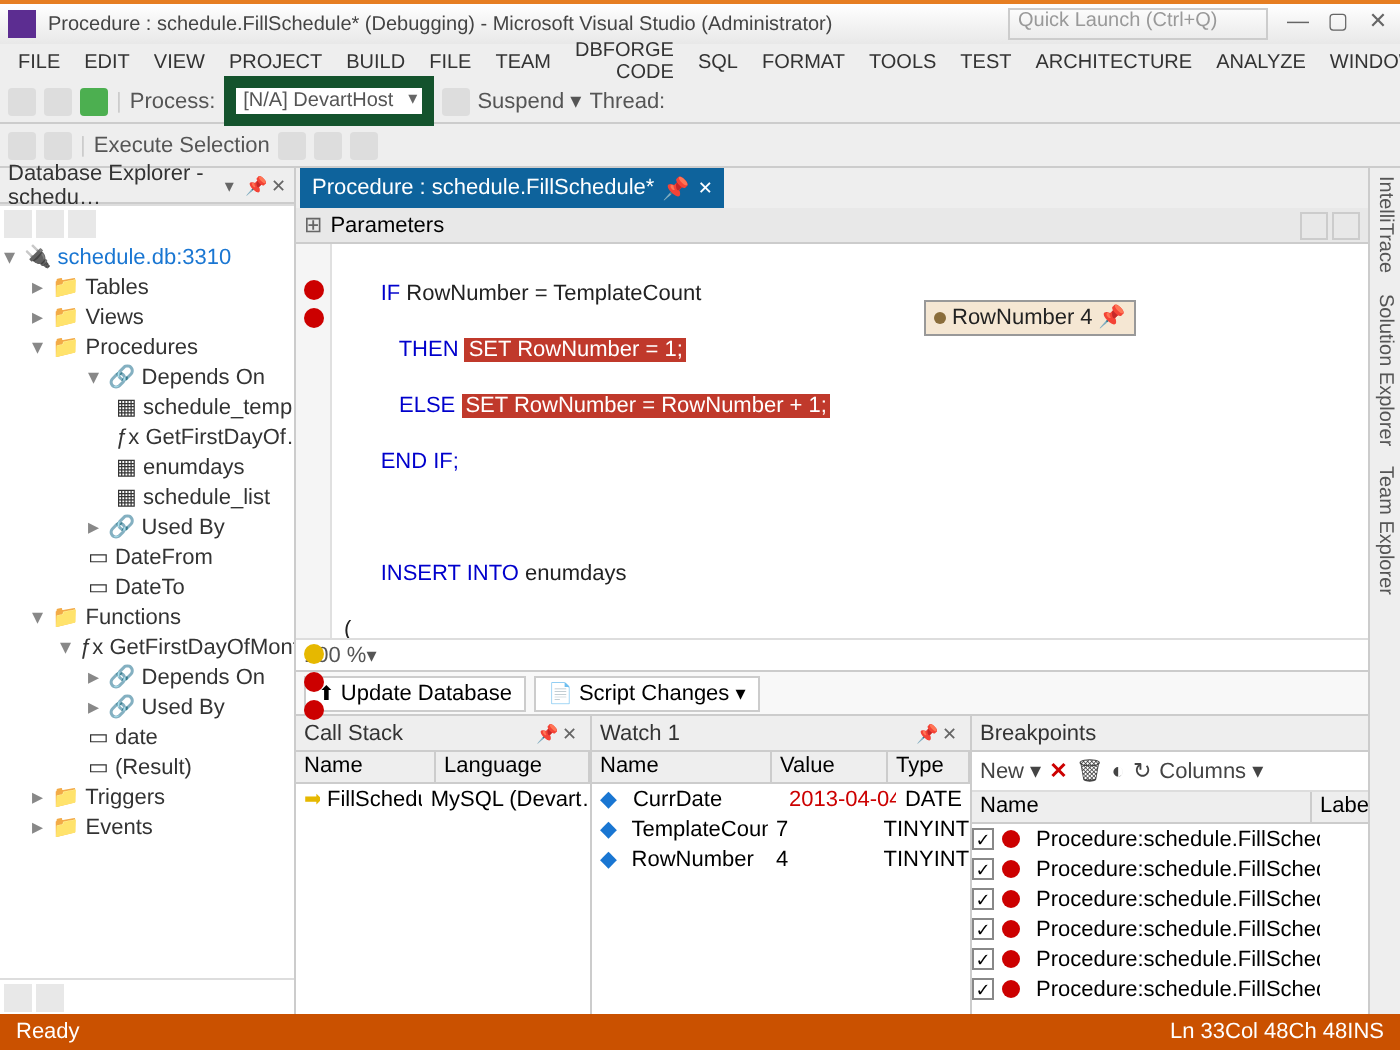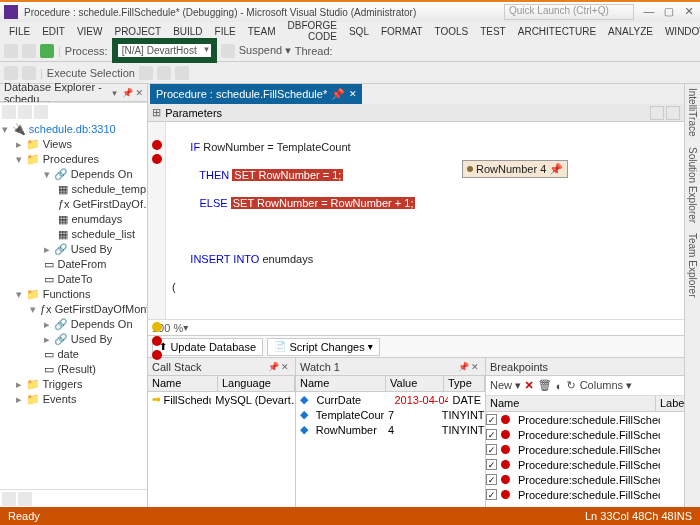--- a/index.html
+++ b/index.html
@@ -36,21 +36,21 @@
 .params { height: 18px; background: #e8e8e8; border-bottom: 1px solid #ccc; display: flex; align-items: center; padding: 0 4px; font-size: 10px; }
 .params .exp { color: #666; margin-right: 4px; }
 .params .sp { flex: 1; }
 .params .ico { width: 14px; height: 14px; border: 1px solid #ccc; margin-left: 2px; }
 .editor-wrap { flex: 1; display: flex; min-height: 0; }
 .gutter { width: 18px; background: #f5f5f5; border-right: 1px solid #e0e0e0; position: relative; }
 .bp { width: 10px; height: 10px; background: #c00; border-radius: 50%; position: absolute; left: 4px; }
 .editor { flex: 1; font-family: Consolas, monospace; font-size: 11px; line-height: 14px; padding: 4px 6px; color: #222; position: relative; overflow: hidden; white-space: pre; }
 .kw { color: #0000cc; }
 .hl-red { background: #c0392b; color: #fff; padding: 0 2px; }
-.tooltip { position: absolute; background: #f5e7d3; border: 1px solid #999; padding: 1px 4px; font-size: 10px; left: 296px; top: 38px; display:flex; align-items:center; gap:3px;}
+.tooltip { position: absolute; background: #f5e7d3; border: 1px solid #999; padding: 1px 4px; font-size: 10px; left: 296px; top: 28px; display:flex; align-items:center; gap:3px;}
 .tooltip .dot{width:6px;height:6px;background:#8a6d3b;border-radius:50%;}
 .zoom { height: 16px; border-top: 1px solid #ddd; font-size: 10px; padding: 0 4px; color: #555; display: flex; align-items: center; }
 .update-row { height: 22px; border-top: 1px solid #ccc; display: flex; align-items: center; padding: 0 4px; gap: 4px; background: #f8f8f8; }
 .btn { border: 1px solid #ccc; background: #fff; padding: 2px 6px; font-size: 10px; cursor: pointer; display:flex; align-items:center; gap:3px;}
 .bottom { height: 150px; display: flex; border-top: 1px solid #ccc; }
 .bpanel { display: flex; flex-direction: column; border-right: 1px solid #ccc; }
 .callstack { width: 148px; }
 .watch { width: 190px; }
 .bps { flex: 1; }
 .grid-head { height: 16px; background: #eee; border-bottom: 1px solid #ccc; display: flex; font-size: 10px; }
@@ -132,20 +132,21 @@
       <span class="pbtn">📌</span>
       <span class="pbtn">✕</span>
     </div>
     <div class="tb2">
       <div class="b"></div>
       <div class="b"></div>
       <div class="b"></div>
     </div>
     <div class="tree">
       <div class="nd"><span class="tg">▾</span>🔌 <span class="db">schedule.db:3310</span></div>
+      <div class="nd" style="padding-left:14px;"><span class="tg">▸</span>📁 <span>Tables</span></div>
       <div class="nd" style="padding-left:14px;"><span class="tg">▸</span>📁 <span>Views</span></div>
       <div class="nd" style="padding-left:14px;"><span class="tg">▾</span>📁 <span>Procedures</span></div>
       <div class="nd" style="padding-left:42px;"><span class="tg">▾</span>🔗 <span>Depends On</span></div>
       <div class="nd" style="padding-left:56px;">▦ <span>schedule_temp</span></div>
       <div class="nd" style="padding-left:56px;">ƒx <span>GetFirstDayOf…</span></div>
       <div class="nd" style="padding-left:56px;">▦ <span>enumdays</span></div>
       <div class="nd" style="padding-left:56px;">▦ <span>schedule_list</span></div>
       <div class="nd" style="padding-left:42px;"><span class="tg">▸</span>🔗 <span>Used By</span></div>
       <div class="nd" style="padding-left:42px;">▭ <span>DateFrom</span></div>
       <div class="nd" style="padding-left:42px;">▭ <span>DateTo</span></div>
@@ -184,20 +185,21 @@
         <div class="bp" style="top:18px;"></div>
         <div class="bp" style="top:32px;"></div>
         <div class="bp" style="top:200px;background:#e6b800;"></div>
         <div class="bp" style="top:214px;"></div>
         <div class="bp" style="top:228px;"></div>
       </div>
       <div class="editor">
 <div>      <span class="kw">IF</span> RowNumber = TemplateCount</div>
 <div>         <span class="kw">THEN </span><span class="hl-red">SET RowNumber = 1;</span></div>
 <div>         <span class="kw">ELSE </span><span class="hl-red">SET RowNumber = RowNumber + 1;</span></div>
+<div>      <span class="kw">END IF;</span></div>
 <div> </div>
 <div>      <span class="kw">INSERT INTO</span> enumdays</div>
 <div>(</div>
 
 
 
 
 
 
 

